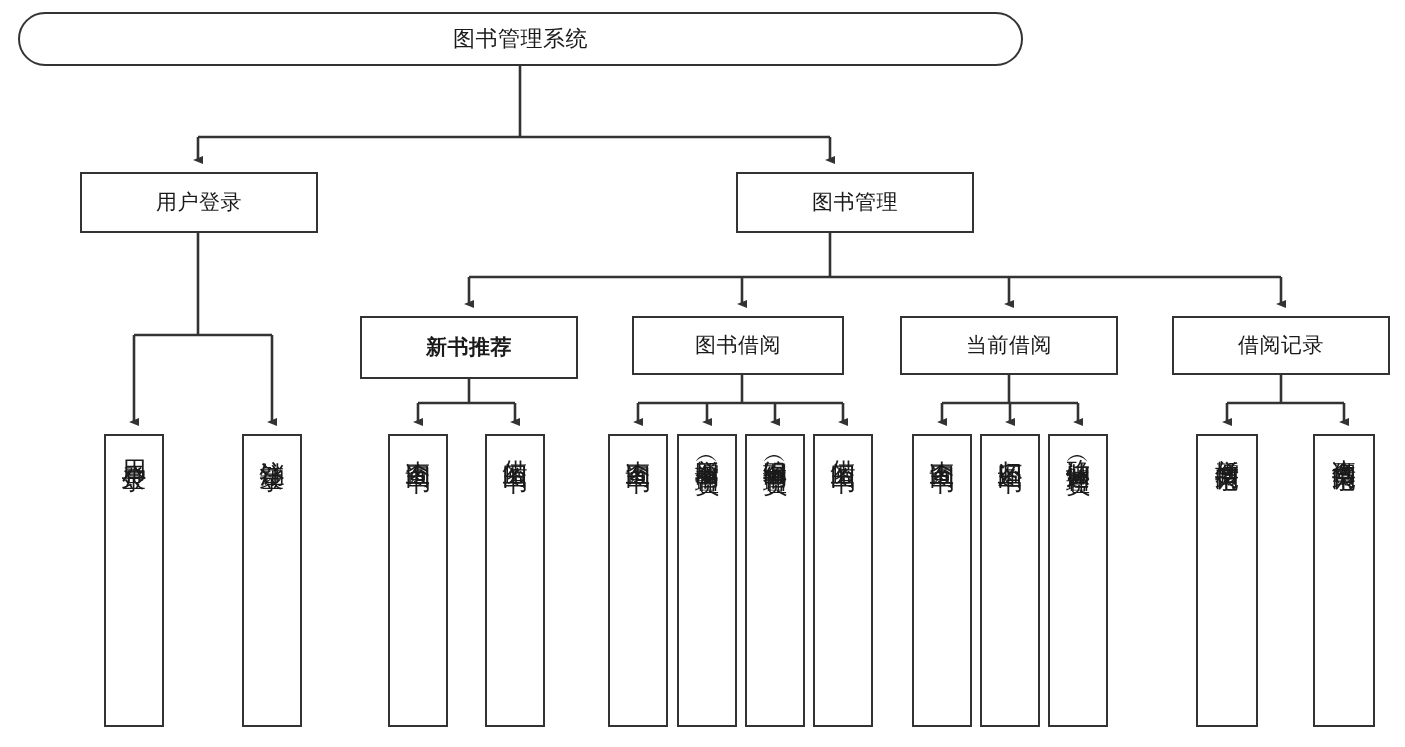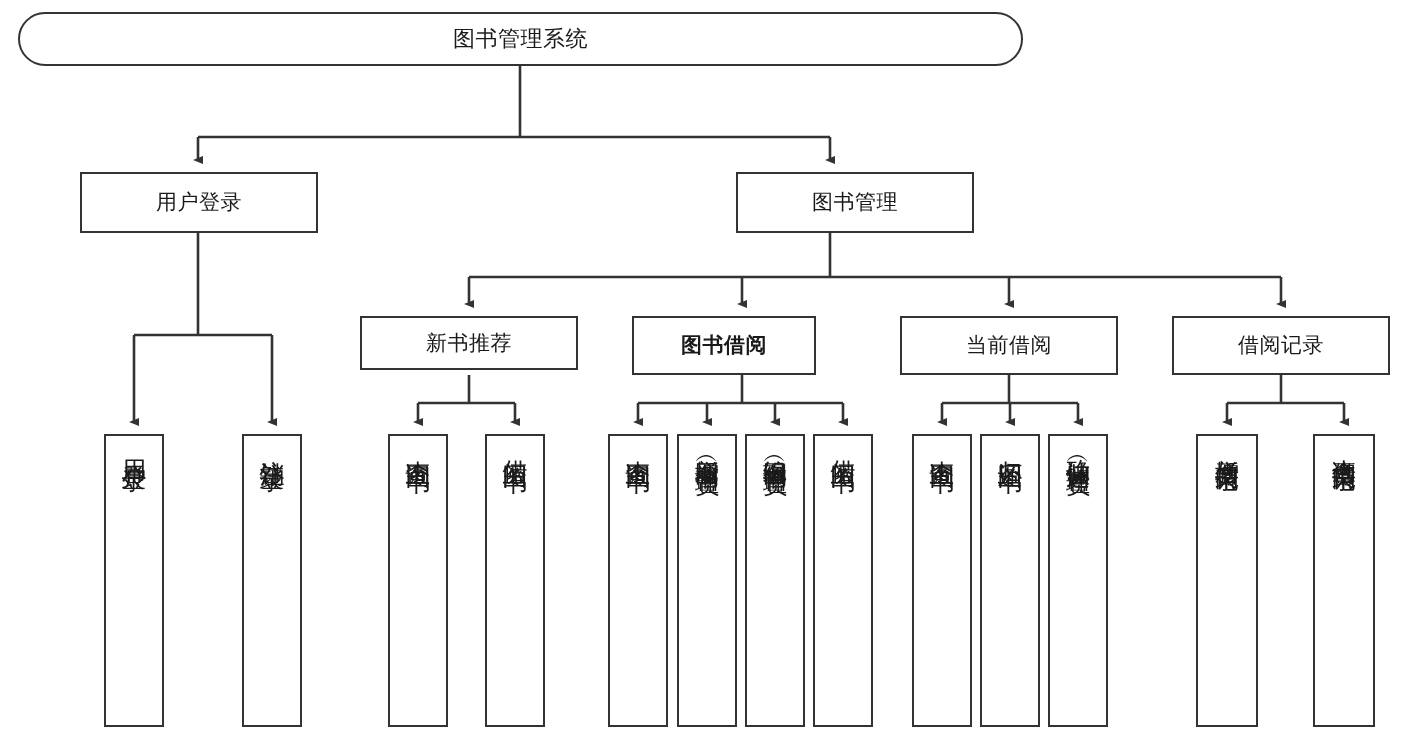--- a/index.html
+++ b/index.html
@@ -133,24 +133,24 @@
     <span class="label">图书管理系统</span>
   </div>
 
   <div class="node horizontal" style="left:80px; top:172px; width:238px; height:61px;">
     <span class="label">用户登录</span>
   </div>
   <div class="node horizontal" style="left:736px; top:172px; width:238px; height:61px;">
     <span class="label">图书管理</span>
   </div>
 
-  <div class="node horizontal" style="left:360px; top:316px; width:218px; height:54px;">
+  <div class="node horizontal" style="left:360px; top:316px; width:218px; height:63px;font-weight:bold;">
     <span class="label">新书推荐</span>
   </div>
-  <div class="node horizontal" style="left:632px; top:316px; width:184px; height:59px;font-weight:bold;">
+  <div class="node horizontal" style="left:632px; top:316px; width:212px; height:59px;">
     <span class="label">图书借阅</span>
   </div>
   <div class="node horizontal" style="left:900px; top:316px; width:218px; height:59px;">
     <span class="label">当前借阅</span>
   </div>
   <div class="node horizontal" style="left:1172px; top:316px; width:218px; height:59px;">
     <span class="label">借阅记录</span>
   </div>
 
   <div class="node vertical" style="left:104px; top:434px; width:60px; height:293px;">

